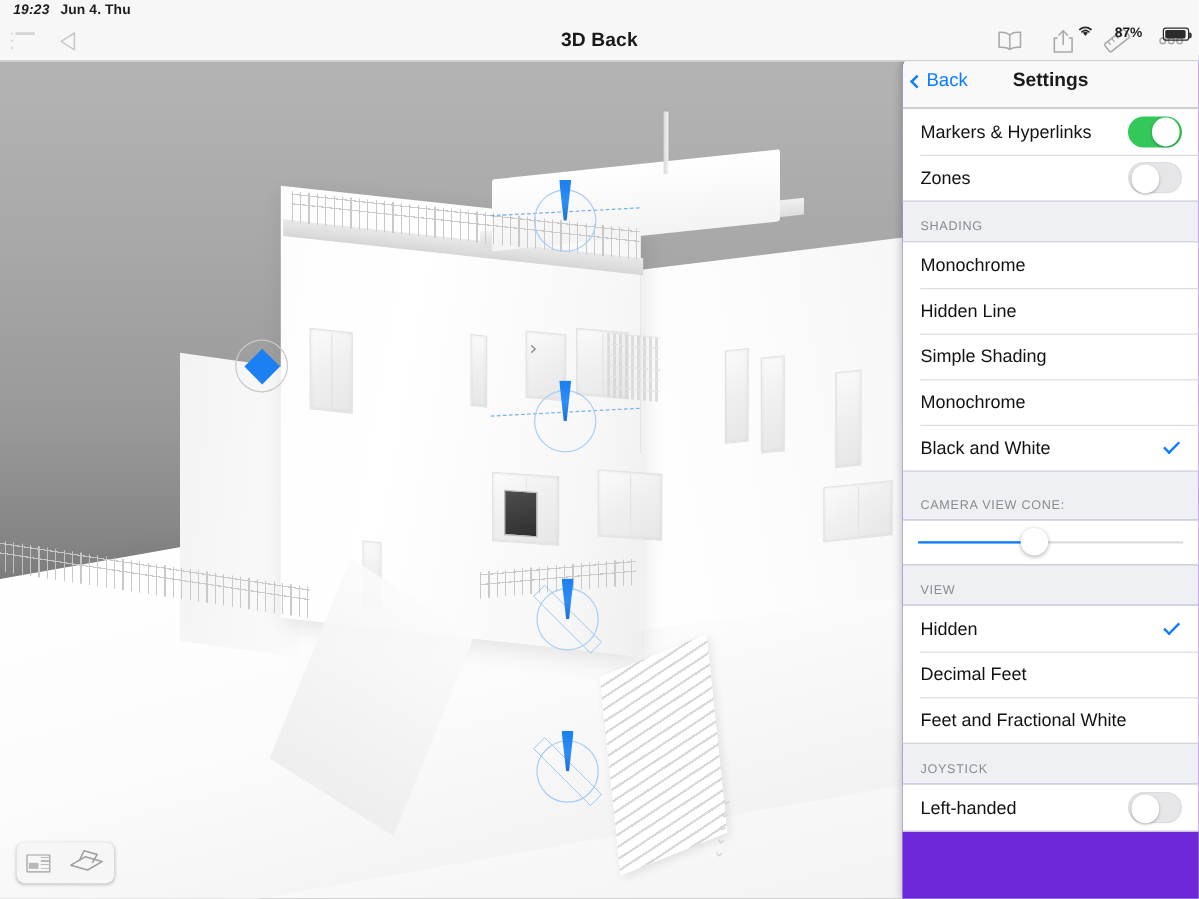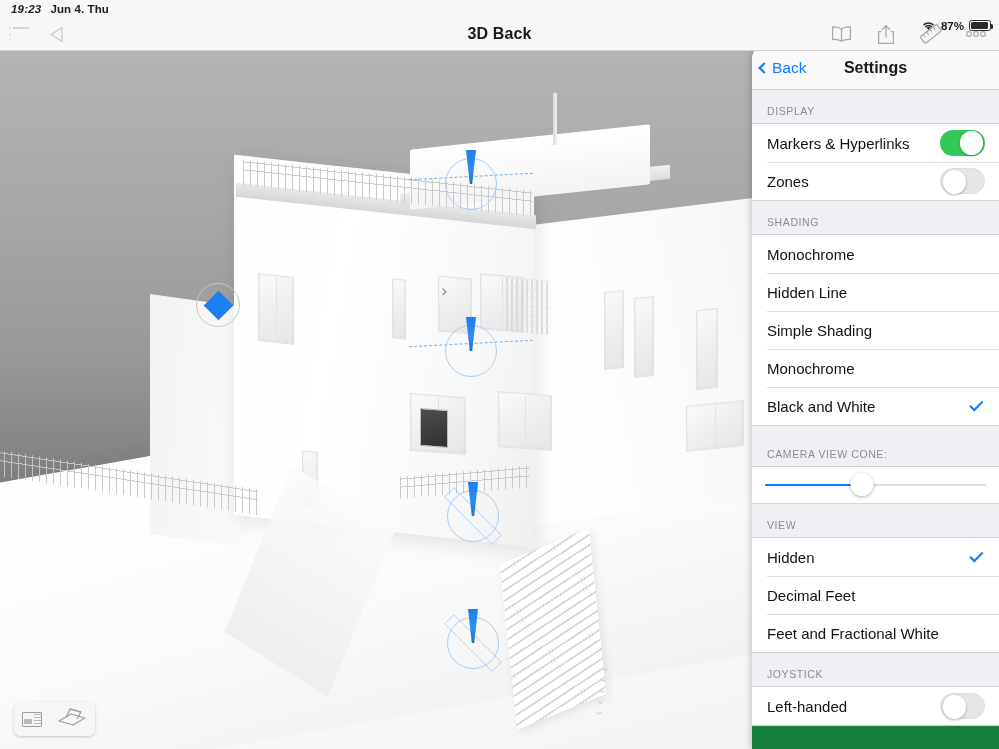--- a/index.html
+++ b/index.html
@@ -15,21 +15,21 @@
   .statusbar {
     position:absolute; top:0; left:0; width:999px; height:17px;
     background:#f7f7f7;
     display:flex; align-items:center;
     font-size:11.5px; font-weight:bold; color:#1c1c1c;
     padding:0 8px;
     z-index:40;
   }
   .sb-time { margin-left:3px; letter-spacing:0.2px;font-style:italic; }
   .sb-date { margin-left:9px; font-weight:bold; letter-spacing:0.1px; }
-  .sb-right { margin-left:auto; display:flex; align-items:flex-start; gap:5px;margin-top:36px; }
+  .sb-right { margin-left:auto; display:flex; align-items:flex-end; gap:17px;margin-top:36px; }
   .sb-batt-pct { font-size:11.5px; font-weight:bold; }
   .batt-shell {
     width:22px; height:10.5px; border:1.2px solid #2b2b2b; border-radius:2.6px;
     position:relative; display:inline-block;
   }
   .batt-shell:after {
     content:""; position:absolute; right:-3.4px; top:3px;
     width:2px; height:4.5px; background:#2b2b2b; border-radius:0 1.5px 1.5px 0;
   }
   .batt-fill {
@@ -235,21 +235,21 @@
   .walkbtn {
     position:absolute; right:6px; bottom:6px; width:46px; height:46px; border-radius:50%;
     background:rgba(160,160,160,0.55);
     display:flex; align-items:center; justify-content:center;
     z-index:12;
   }
 
   
   .panel {
     position:absolute; top:46px; right:0; width:247px; height:703px;
-    background:#15803d;
+    background:#6d28d9;
     border-top-left-radius:11px;
     box-shadow:-1px 0 7px rgba(0,0,0,0.22);
     overflow:hidden;
     z-index:30;
   }
   .panel-head {
     height:44px; background:#f9f9fa;
     border-top-left-radius:11px;
     border-bottom:0.5px solid #d0d0d2;
     display:flex; align-items:center; position:relative;
@@ -481,21 +481,20 @@
   <div class="panel">
 
     <div class="panel-head">
       <div class="back-btn">
         <span class="chev-left"></span>
         <span>Back</span>
       </div>
       <div class="panel-title">Settings</div>
     </div>
 
-    <div class="sect-head">DISPLAY</div>
     <div class="group">
       <div class="row">
         <span class="row-label">Markers &amp; Hyperlinks</span>
         <span class="switch on">
             <span class="knob"></span>
           </span>
       </div>
       <div class="row">
         <span class="row-label">Zones</span>
         <span class="switch off">

